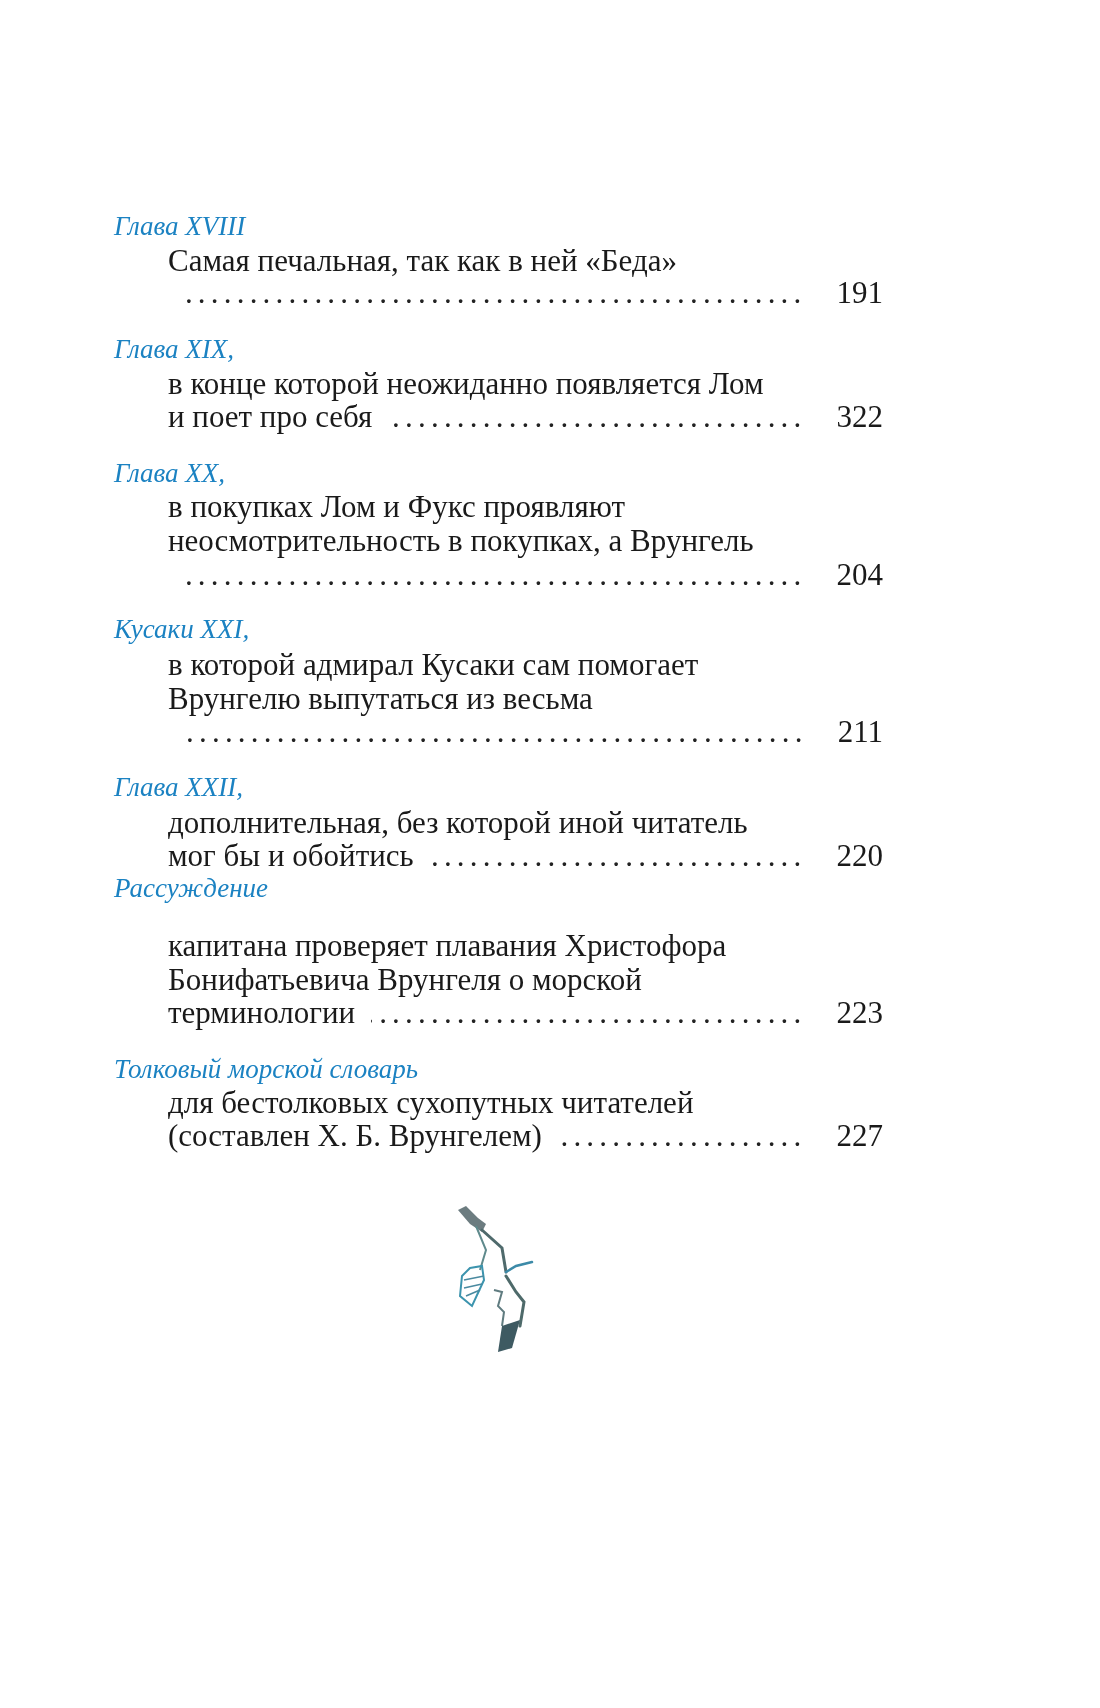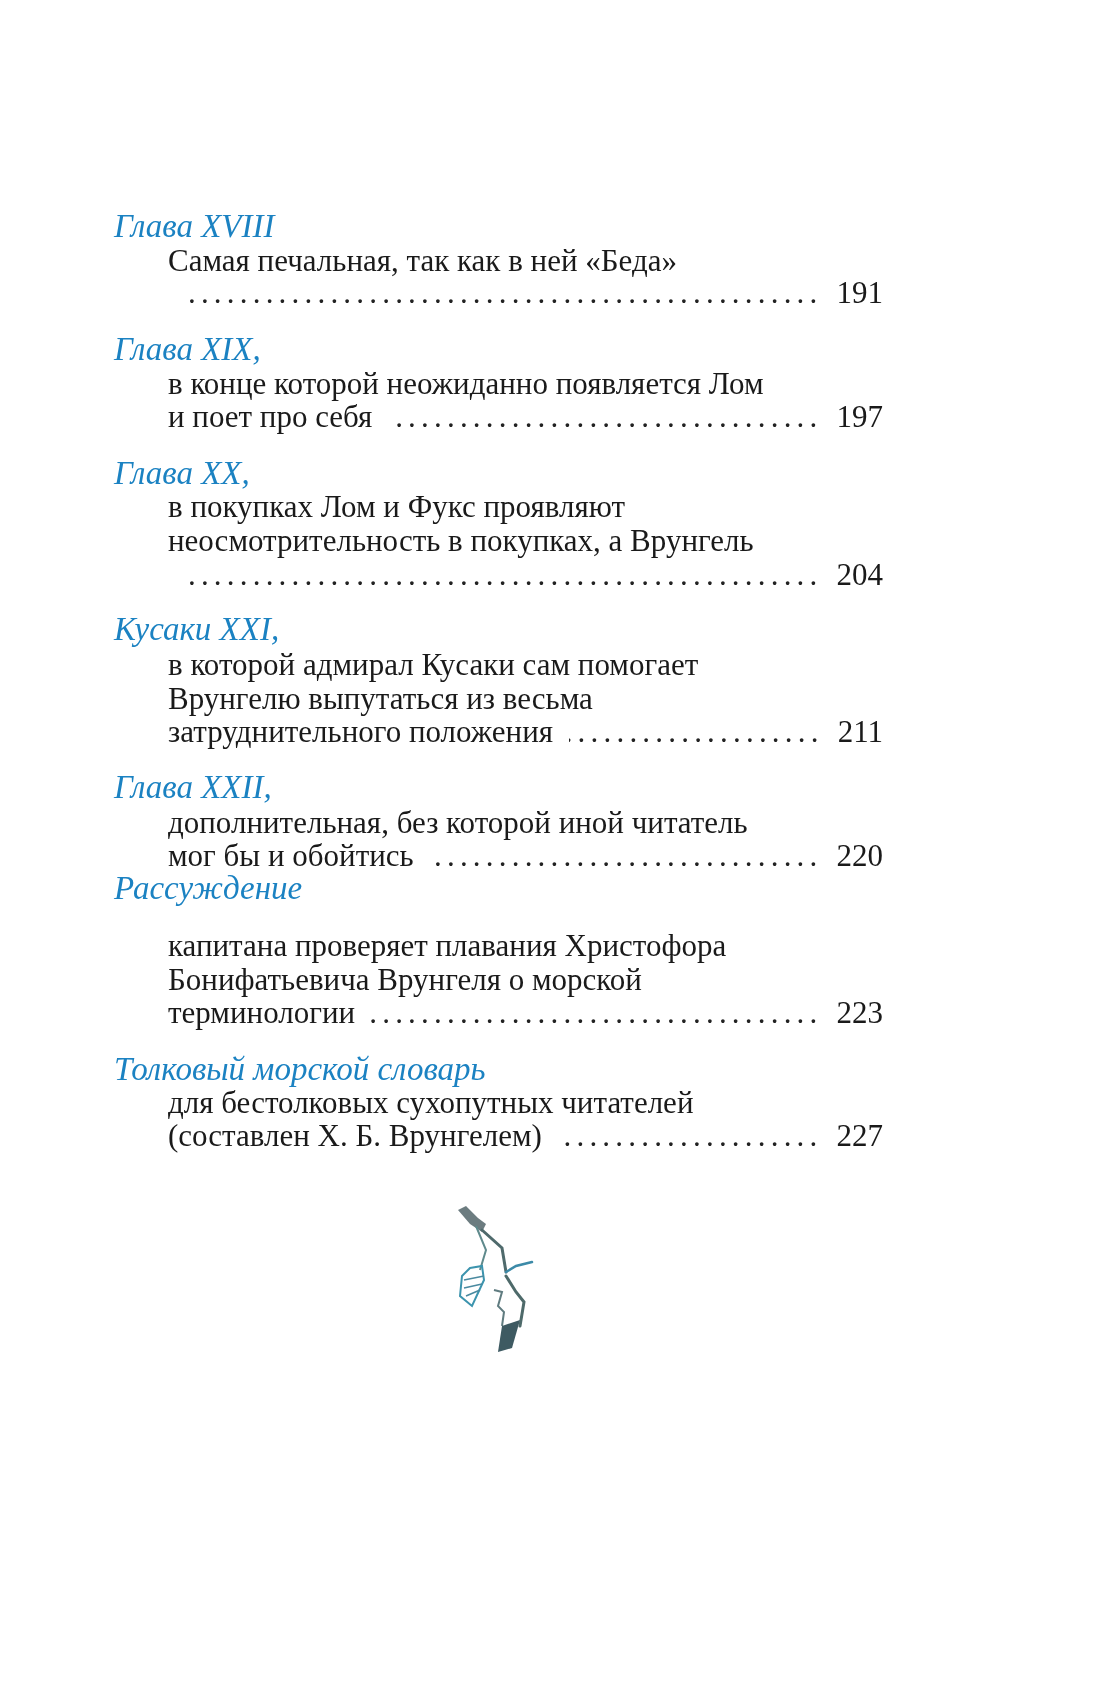--- a/index.html
+++ b/index.html
@@ -1,26 +1,26 @@
 <!DOCTYPE html>
 <html><head>
 <meta charset="utf-8">
 <style>
   html,body{margin:0;padding:0;background:#ffffff;}
   body{width:1100px;height:1708px;position:relative;overflow:hidden;
        font-family:"DejaVu Serif","Liberation Serif",serif;color:#1a1a1a;}
   .toc{position:absolute;left:0;top:0;width:1100px;}
   .heading{position:absolute;left:114px;font-family:"Liberation Serif","DejaVu Serif",serif;
-           font-style:italic;font-size:33px;color:#1b82c2;white-space:nowrap;line-height:40px;}
+           font-style:italic;font-size:27px;color:#1b82c2;white-space:nowrap;line-height:40px;}
   .line{position:absolute;left:168px;width:715px;font-family:"Liberation Serif","DejaVu Serif",serif;
         font-size:31px;line-height:34px;white-space:nowrap;display:flex;align-items:baseline;}
   .line .txt{flex:0 0 auto;}
   .line .dots{flex:1 1 auto;overflow:hidden;margin:0 14px 0 16px;letter-spacing:5.2px;
               color:#222;text-align:right;direction:rtl;}
-  .line .pg{flex:0 0 auto;text-align:right;}
+  .line .pg{flex:0 0 auto;text-align:right;margin-left:16px;}
   .bird{position:absolute;left:446px;top:1196px;width:110px;height:160px;}
 </style>
 </head>
 <body>
 
 <div class="toc">
 
   <div class="heading" style="top:206px">Глава XVIII</div>
   <div class="line" style="top:244px">
       <span class="txt">Самая печальная, так как в ней «Беда»</span>
@@ -30,21 +30,21 @@
       <span class="pg">191</span>
     </div>
 
   <div class="heading" style="top:329px">Глава XIX,</div>
   <div class="line" style="top:367px">
       <span class="txt">в конце которой неожиданно появляется Лом</span>
     </div>
   <div class="line" style="top:400px">
       <span class="txt">и поет про себя</span>
       <span class="dots">........................................................</span>
-      <span class="pg">197</span>
+      <span class="pg">322</span>
     </div>
 
   <div class="heading" style="top:453px">Глава XX,</div>
   <div class="line" style="top:490px">
       <span class="txt">в покупках Лом и Фукс проявляют</span>
     </div>
   <div class="line" style="top:524px">
       <span class="txt">неосмотрительность в покупках, а Врунгель</span>
     </div>
   <div class="line" style="top:558px">
@@ -53,21 +53,20 @@
     </div>
 
   <div class="heading" style="top:609px">Кусаки XXI,</div>
   <div class="line" style="top:648px">
       <span class="txt">в которой адмирал Кусаки сам помогает</span>
     </div>
   <div class="line" style="top:682px">
       <span class="txt">Врунгелю выпутаться из весьма</span>
     </div>
   <div class="line" style="top:715px">
-      <span class="txt">затруднительного положения</span>
       <span class="dots">........................................................</span>
       <span class="pg">211</span>
     </div>
 
   <div class="heading" style="top:767px">Глава XXII,</div>
   <div class="line" style="top:806px">
       <span class="txt">дополнительная, без которой иной читатель</span>
     </div>
   <div class="line" style="top:839px">
       <span class="txt">мог бы и обойтись</span>

